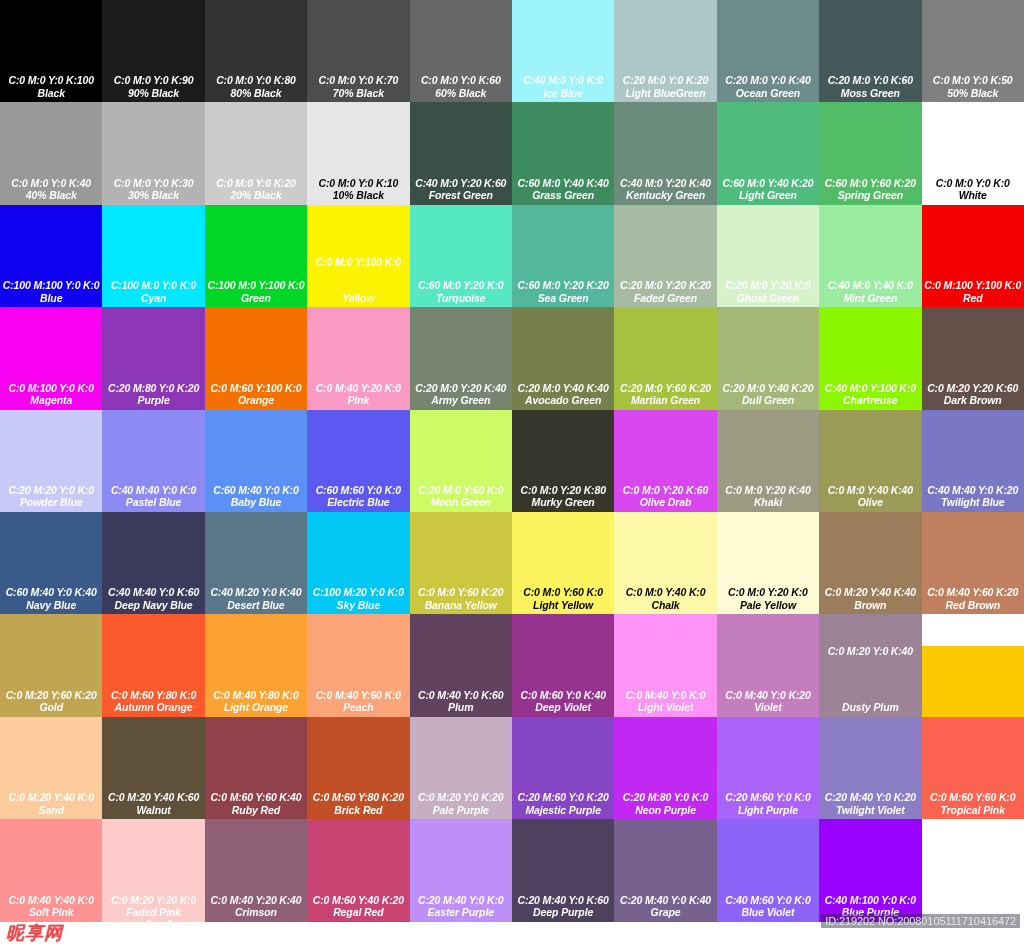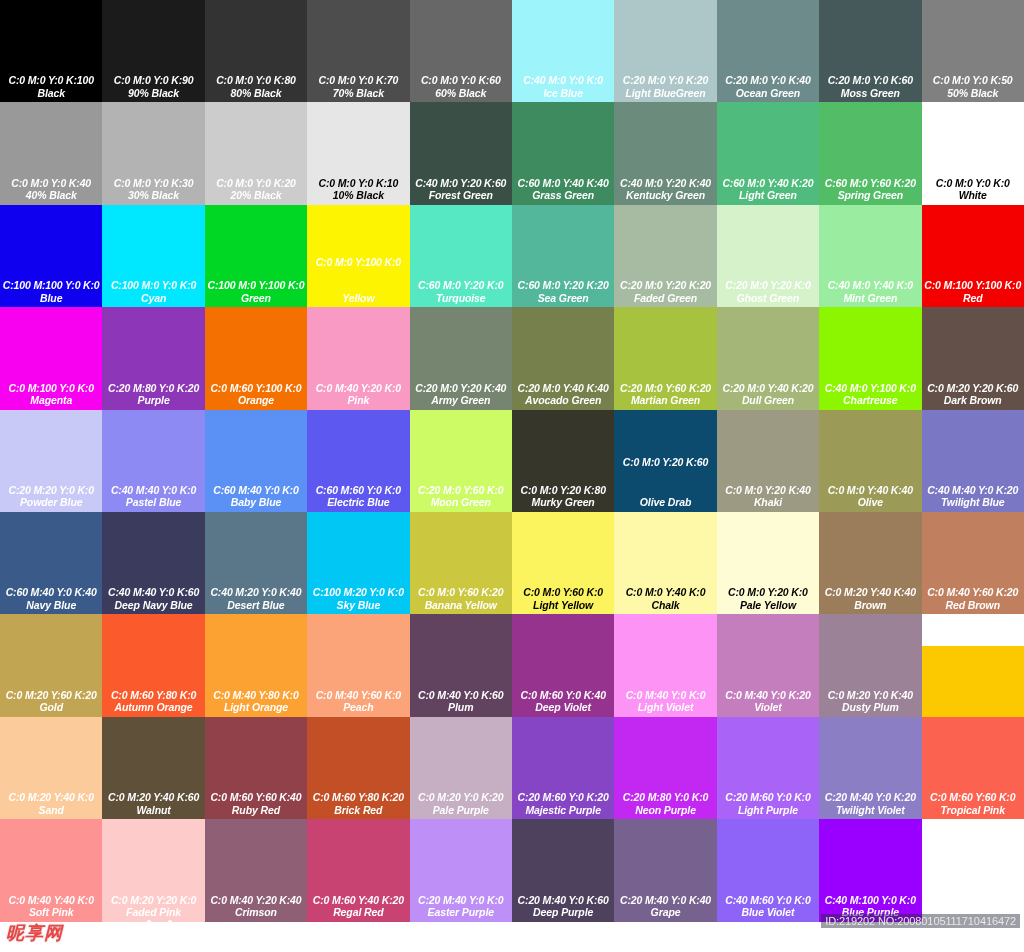--- a/index.html
+++ b/index.html
@@ -337,21 +337,21 @@
         <div class="sw-name">Electric Blue</div>
       </div>
       <div class="swatch" style="background: rgb(204, 251, 102); color: rgb(255, 255, 255);">
         <div class="sw-code">C:20 M:0 Y:60 K:0</div>
         <div class="sw-name">Moon Green</div>
       </div>
       <div class="swatch" style="background: rgb(54, 54, 43); color: rgb(255, 255, 255);">
         <div class="sw-code">C:0 M:0 Y:20 K:80</div>
         <div class="sw-name">Murky Green</div>
       </div>
-      <div class="swatch" style="background: #0c4a6e; color: rgb(255, 255, 255); gap: 28px;">
+      <div class="swatch" style="background: #d946ef; color: rgb(255, 255, 255);">
         <div class="sw-code">C:0 M:0 Y:20 K:60</div>
         <div class="sw-name">Olive Drab</div>
       </div>
       <div class="swatch" style="background: rgb(156, 154, 131); color: rgb(255, 255, 255);">
         <div class="sw-code">C:0 M:0 Y:20 K:40</div>
         <div class="sw-name">Khaki</div>
       </div>
       <div class="swatch" style="background: rgb(155, 155, 87); color: rgb(255, 255, 255);">
         <div class="sw-code">C:0 M:0 Y:40 K:40</div>
         <div class="sw-name">Olive</div>
@@ -425,21 +425,21 @@
         <div class="sw-name">Deep Violet</div>
       </div>
       <div class="swatch" style="background: rgb(252, 147, 245); color: rgb(255, 255, 255);">
         <div class="sw-code">C:0 M:40 Y:0 K:0</div>
         <div class="sw-name">Light Violet</div>
       </div>
       <div class="swatch" style="background: rgb(196, 126, 189); color: rgb(255, 255, 255);">
         <div class="sw-code">C:0 M:40 Y:0 K:20</div>
         <div class="sw-name">Violet</div>
       </div>
-      <div class="swatch" style="background: rgb(155, 130, 150); color: rgb(255, 255, 255);">
+      <div class="swatch" style="background: rgb(155, 130, 150); color: rgb(255, 255, 255); gap: 44px;">
         <div class="sw-code">C:0 M:20 Y:0 K:40</div>
         <div class="sw-name">Dusty Plum</div>
       </div>
       <div class="swatch" style="background: rgb(252, 200, 0); color: rgb(255, 255, 255); margin-top: 32px;">
         <div class="sw-code">C:0 M:20 Y:100 K:0</div>
         <div class="sw-name">Deep Yellow</div>
       </div>
       <div class="swatch" style="background: rgb(251, 203, 156); color: rgb(255, 255, 255);">
         <div class="sw-code">C:0 M:20 Y:40 K:0</div>
         <div class="sw-name">Sand</div>

